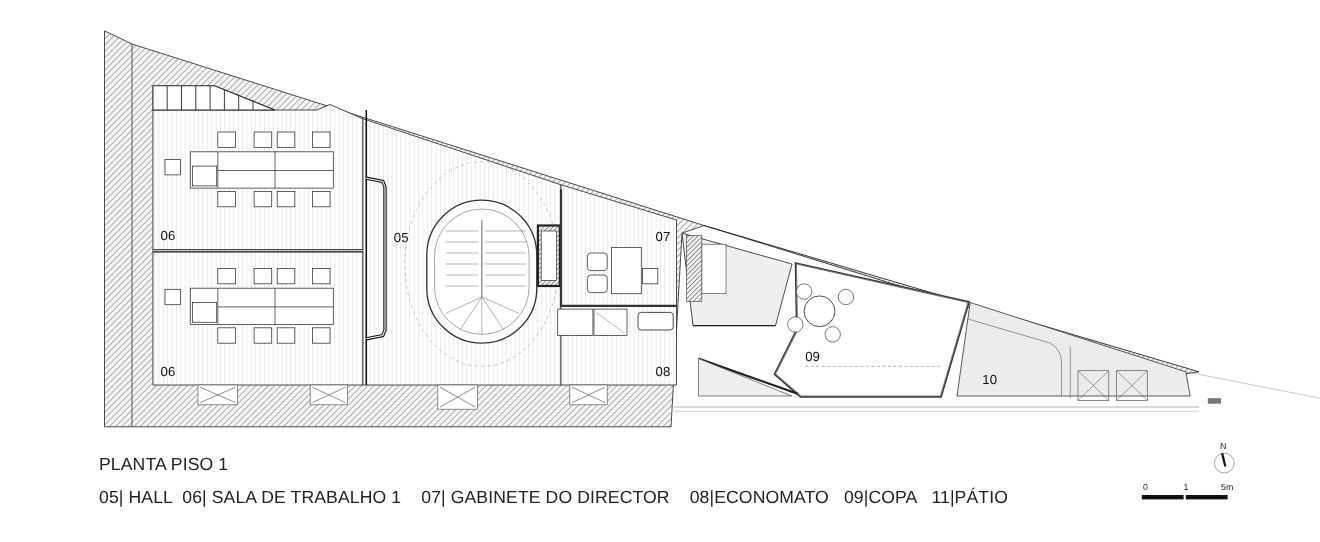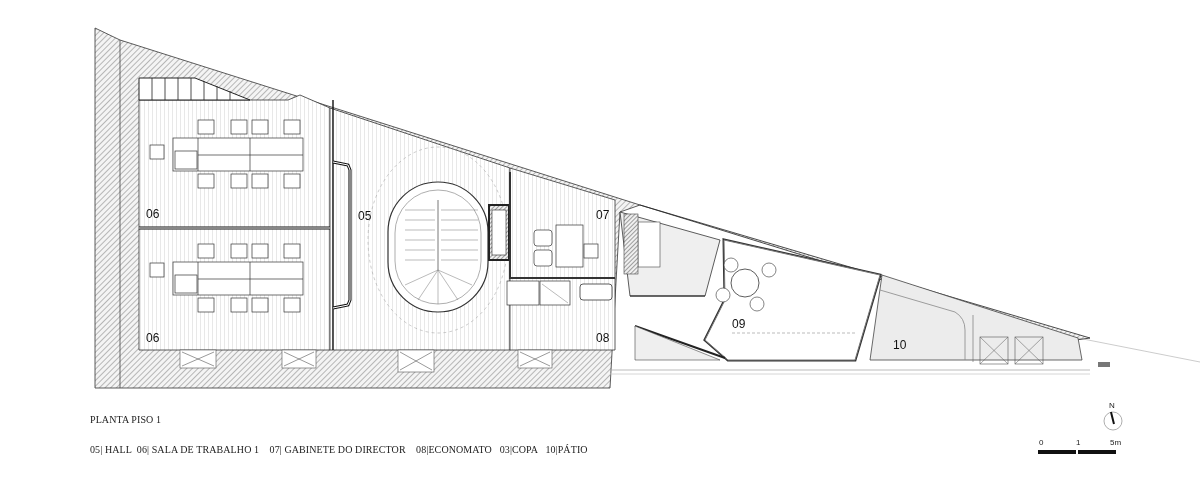--- a/index.html
+++ b/index.html
@@ -1,19 +1,19 @@
 <!DOCTYPE html>
 <html><head>
 <meta charset="utf-8">
 <style>
   html,body{margin:0;padding:0;background:#ffffff;}
   body{width:1200px;height:493px;position:relative;overflow:hidden;font-family:"Liberation Sans",sans-serif;color:#111;}
   #plan{position:absolute;left:0;top:0;}
   .label-room{font-family:"Liberation Sans",sans-serif;font-size:12px;fill:#111;}
-  .caption{position:absolute;font-family:Liberation Serif, serif;font-size:10px;color:#222;letter-spacing:0.1px;white-space:pre;}
+  .caption{position:absolute;font-family:Liberation Sans, sans-serif;font-size:16px;color:#222;letter-spacing:0.1px;white-space:pre;}
   #plan-title{left:90px;top:414px;}
   #legend{left:90px;top:444px;}
   #north{position:absolute;left:1100px;top:400px;width:26px;height:34px;}
   #scalebar{position:absolute;left:1036px;top:438px;width:90px;height:20px;}
   .sb-lbl{position:absolute;top:0;font-size:8px;font-family:"Liberation Sans",sans-serif;color:#222;}
 </style>
 </head>
 <body>
 
 <svg id="plan" width="1200" height="400" viewBox="0 0 1200 400" xmlns="http://www.w3.org/2000/svg">
@@ -207,21 +207,21 @@
     <text class="label-room" x="146" y="342">06</text>
     <text class="label-room" x="358" y="220">05</text>
     <text class="label-room" x="596" y="219">07</text>
     <text class="label-room" x="596" y="342">08</text>
     <text class="label-room" x="732" y="328">09</text>
     <text class="label-room" x="893" y="349">10</text>
   </g>
 </svg>
 
 <div class="caption" id="plan-title">PLANTA PISO 1</div>
-<div class="caption" id="legend">05| HALL  06| SALA DE TRABALHO 1    07| GABINETE DO DIRECTOR    08|ECONOMATO   03|COPA   10|PÁTIO</div>
+<div class="caption" id="legend">05| HALL  06| SALA DE TRABALHO 1    07| GABINETE DO DIRECTOR    08|ECONOMATO   09|COPA   11|PÁTIO</div>
 
 <div id="north">
   <svg width="26" height="34" viewBox="0 0 26 34">
     <text x="9" y="8" font-size="8" font-family="Liberation Sans, sans-serif" fill="#222">N</text>
     <circle cx="13" cy="21" r="9" fill="#fff" stroke="#999" stroke-width="0.8"></circle>
     <line x1="11" y1="12" x2="14" y2="24" stroke="#111" stroke-width="2"></line>
   </svg>
 </div>
 
 <div id="scalebar">

